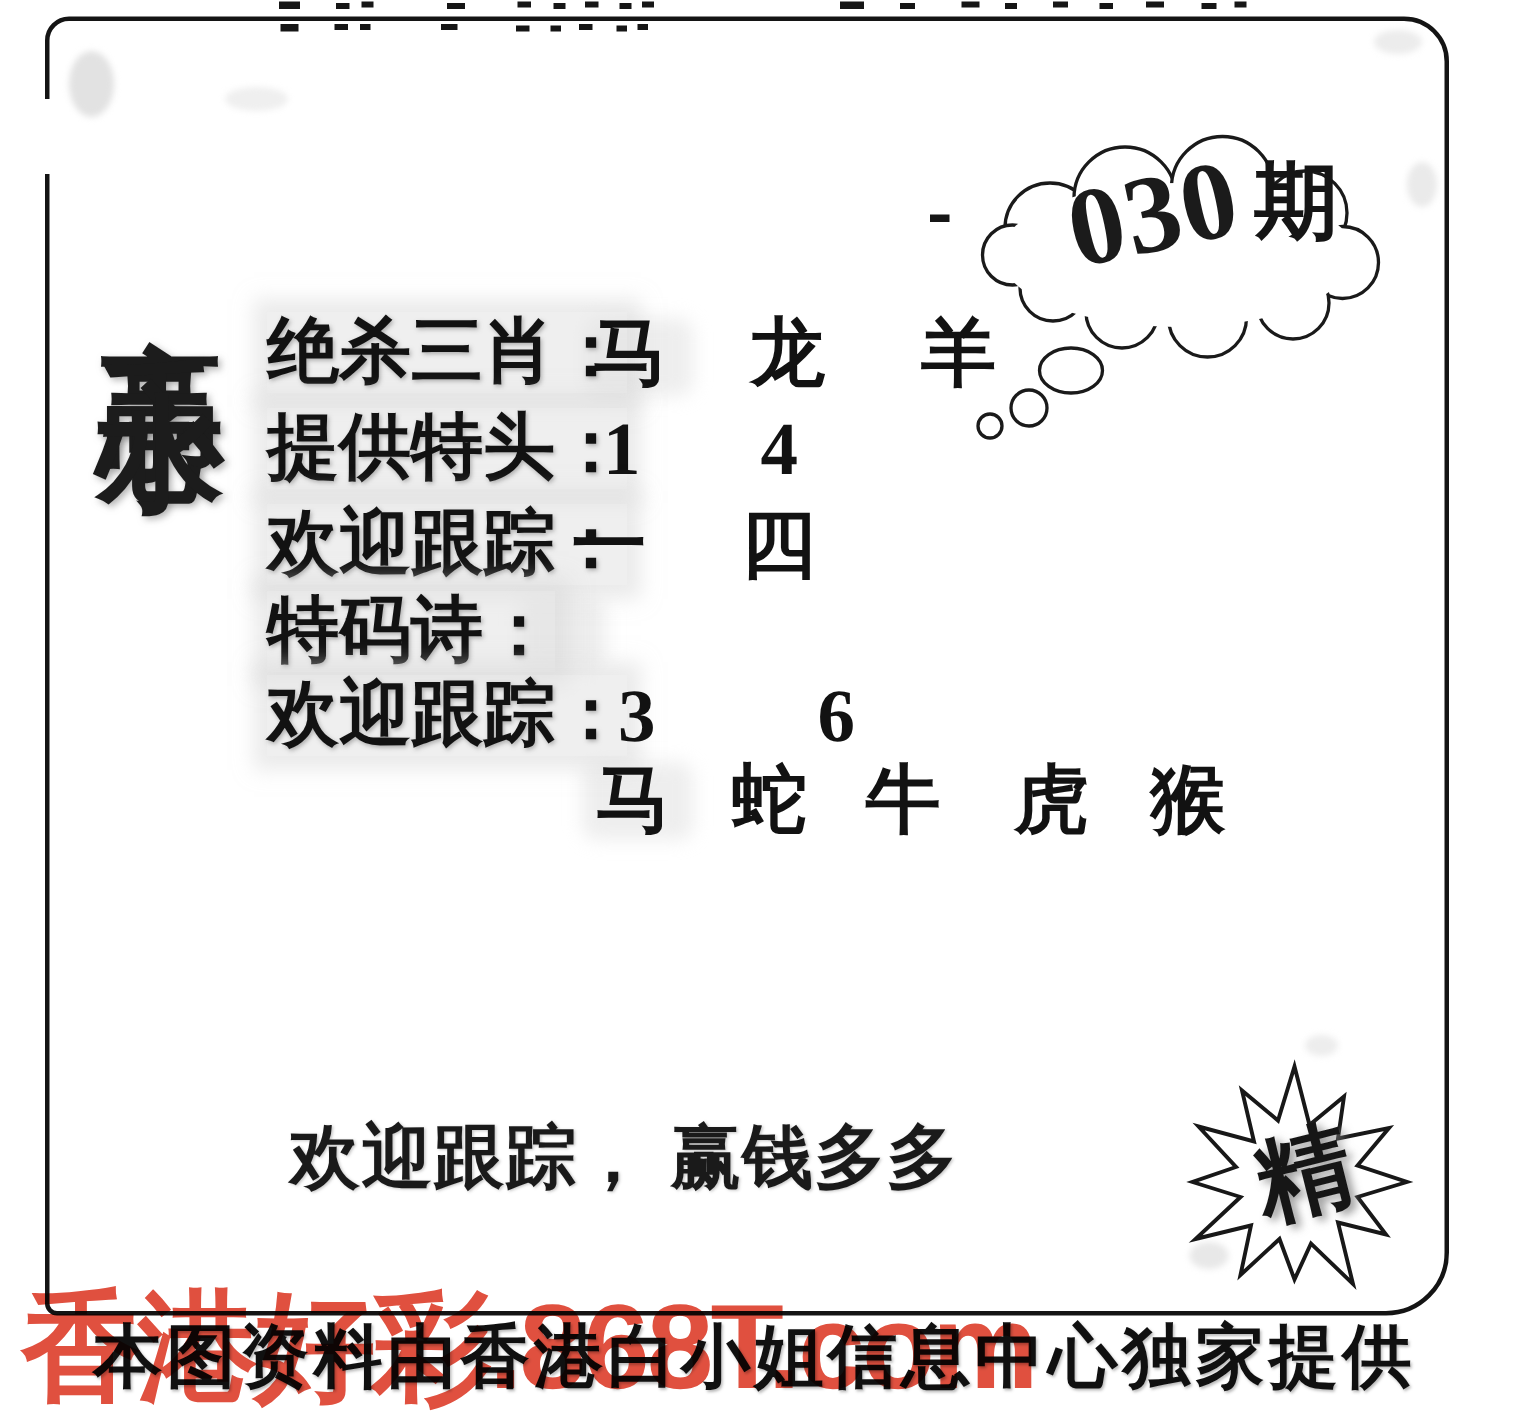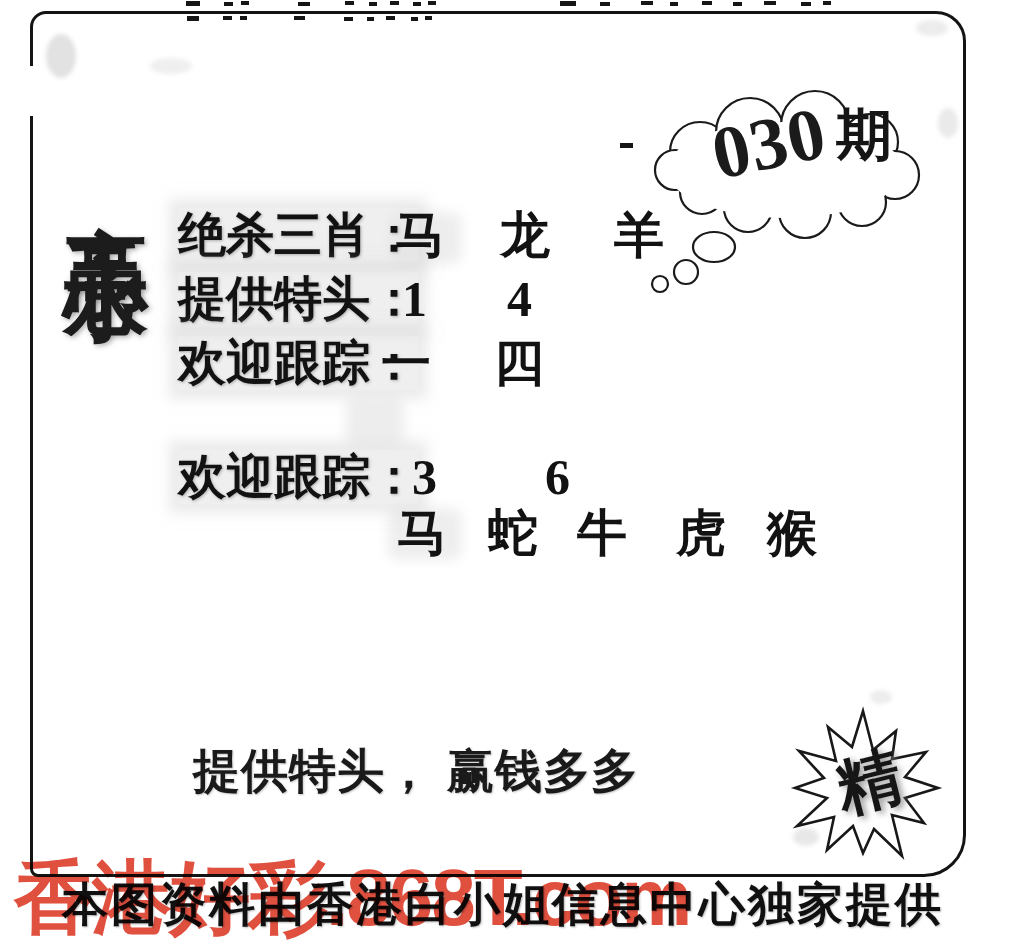--- a/index.html
+++ b/index.html
@@ -164,20 +164,21 @@
   <span class="val" style="left:507px">4</span>
 </div>
 
 <div class="row" style="top:336px">
   <span class="lbl">欢迎跟踪：</span>
   <span class="val" style="left:381px">一</span>
   <span class="val" style="left:494px">四</span>
 </div>
 
 <div class="row" style="top:394px">
+  <span class="lbl">特码诗：</span>
 </div>
 
 <div class="row" style="top:450px">
   <span class="lbl">欢迎跟踪：</span>
   <span class="val" style="left:412px">3</span>
   <span class="val" style="left:545px">6</span>
 </div>
 
 <div class="row" style="top:506px">
   <span class="val" style="left:397px">马</span>
@@ -204,21 +205,21 @@
   <g fill="#ffffff" stroke="#1a1a1a" stroke-width="2.2">
     <ellipse cx="116" cy="159" rx="21" ry="15"></ellipse>
     <circle cx="88" cy="184" r="12"></circle>
     <circle cx="62" cy="196" r="8"></circle>
   </g>
 </svg>
 <div class="bubble-text">
   <span class="bubble-num">030</span><span class="bubble-suffix">期</span>
 </div>
 
-<div class="slogan">提供特头， 赢钱多多</div>
+<div class="slogan">欢迎跟踪， 赢钱多多</div>
 
 <svg class="stamp-svg" viewBox="0 0 180 190">
   <polygon points="160,90 127,100 146,125 114,117 124,158 96,131 85,155 75,128 49,152 56,119 19,128 49,100 17,90 46,80 21,53 58,63 50,29 74,49 85,13 95,52 118,33 114,61 148,54 127,79" fill="#ffffff" stroke="#181818" stroke-width="2.6" stroke-linejoin="miter"></polygon>
 </svg>
 <div class="stamp-char">精</div>
 
 <div class="caption">本图资料由香港白小姐信息中心独家提供</div>
 <div class="watermark" style="color: rgb(224, 80, 63);">香港好彩.868T.com</div>
 
 </body></html>

